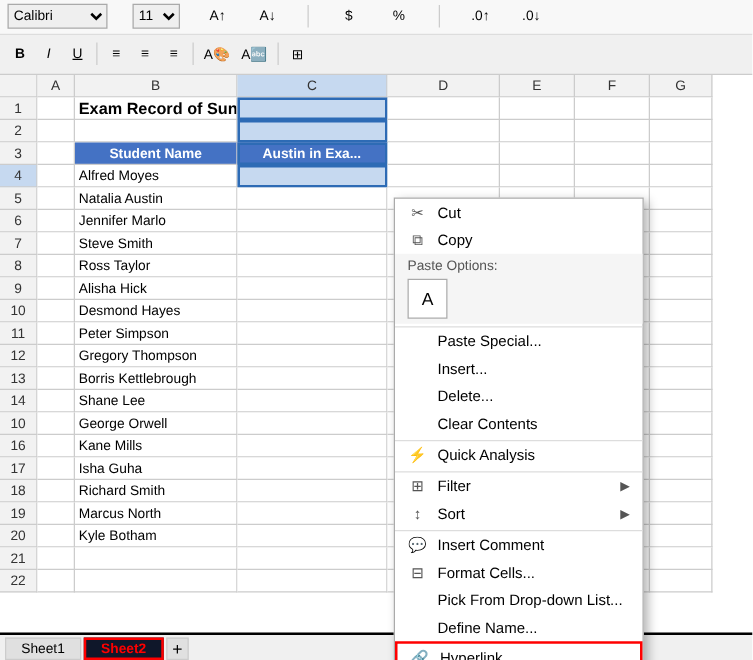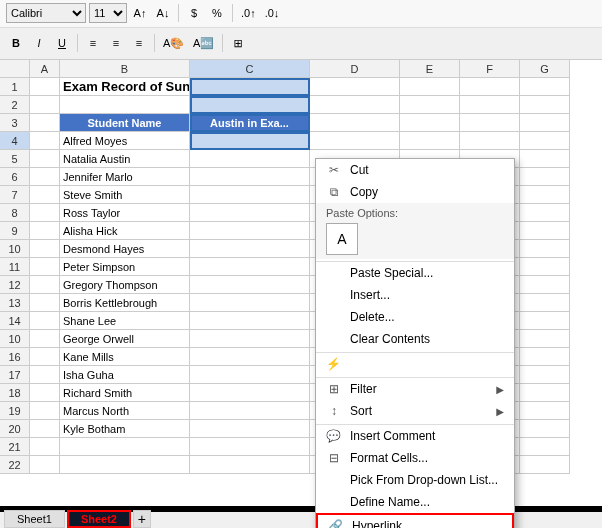--- a/index.html
+++ b/index.html
@@ -3,21 +3,21 @@
   <meta charset="utf-8">
   <style>
     * { margin: 0; padding: 0; box-sizing: border-box; }
     body { font-family: 'Segoe UI', Arial, sans-serif; font-size: 12px; background: #fff; width: 602px; height: 528px; overflow: hidden; }
 
     
     .spreadsheet { width: 602px; height: 528px; position: relative; background: #fff; }
 
     
     .ribbon { height: 60px; background: #f0f0f0; border-bottom: 1px solid #ccc; display: flex; flex-direction: column; }
-    .ribbon-top { height: 28px; display: flex; align-items: center; padding: 2px 6px; gap: 3px; border-bottom: 1px solid #ddd; background: #f8f8f8; }
+    .ribbon-top { height: 28px; display: flex; align-items: center; padding: 2px 6px; gap: 20px; border-bottom: 1px solid #ddd; background: #f8f8f8; }
     .ribbon-bottom { height: 32px; display: flex; align-items: center; padding: 2px 6px; gap: 3px; }
 
     .font-select { width: 80px; height: 20px; font-size: 11px; border: 1px solid #aaa; }
     .font-size-select { width: 38px; height: 20px; font-size: 11px; border: 1px solid #aaa; }
     .ribbon-btn { height: 20px; min-width: 20px; border: 1px solid transparent; background: transparent; cursor: pointer; font-size: 11px; padding: 0 2px; display: flex; align-items: center; justify-content: center; }
     .ribbon-divider { width: 1px; height: 18px; background: #ccc; margin: 0 2px; }
     .bold-btn { font-weight: bold; }
     .italic-btn { font-style: italic; }
     .underline-btn { text-decoration: underline; }
 
@@ -51,21 +51,21 @@
     .context-menu-item.separator { border-top: 1px solid #ddd; margin-top: 2px; padding-top: 4px; align-items: center; }
     .context-menu-item.highlighted { border: 2px solid #ff0000; margin: 0; }
     .context-menu-icon { width: 16px; text-align: center; font-size: 12px; color: #555; }
     .context-menu-label { flex: 1; }
     .context-menu-arrow { color: #555; font-size: 10px; }
     .paste-options-section { background: #f5f5f5; padding: 4px 10px; }
     .paste-options-label { font-size: 11px; color: #555; margin-bottom: 4px; }
     .paste-btn { width: 32px; height: 32px; border: 1px solid #aaa; background: #fff; cursor: pointer; display: flex; align-items: center; justify-content: center; font-size: 14px; }
 
     
-    .tab-bar { position: absolute; bottom: 0; left: 0; width: 100%; height: 22px; background: #f0f0f0; border-top: 6px solid #000000; display: flex; align-items: flex-end; padding: 0 4px; gap: 2px; }
+    .tab-bar { position: absolute; bottom: 0; left: 0; width: 100%; height: 22px; background: #f0f0f0; border-top: 2px solid #000000; display: flex; align-items: flex-end; padding: 0 4px; gap: 2px; }
     .tab { height: 18px; padding: 0 12px; border: 1px solid #ccc; background: #e0e0e0; font-size: 11px; display: flex; align-items: center; cursor: pointer; }
     .tab.active { background: #0f172a; border-bottom: 1px solid #fff; color: #ff0000; font-weight: bold; border: 2px solid #ff0000; }
     .tab-add { width: 18px; height: 18px; border: 1px solid #ccc; background: #e0e0e0; display: flex; align-items: center; justify-content: center; cursor: pointer; font-size: 14px; }
   </style>
 </head>
 <body>
 
 <div class="spreadsheet">
 
   <div class="ribbon">
@@ -364,20 +364,21 @@
     <div class="context-menu-item">
       <span class="context-menu-icon"></span>
       <span class="context-menu-label">Delete...</span>
     </div>
     <div class="context-menu-item">
       <span class="context-menu-icon"></span>
       <span class="context-menu-label">Clear Contents</span>
     </div>
     <div class="context-menu-item separator">
       <span class="context-menu-icon">⚡</span>
+      <span class="context-menu-label">Quick Analysis</span>
     </div>
     <div class="context-menu-item separator">
       <span class="context-menu-icon">⊞</span>
       <span class="context-menu-label">Filter</span>
       <span class="context-menu-arrow">▶</span>
     </div>
     <div class="context-menu-item">
       <span class="context-menu-icon">↕</span>
       <span class="context-menu-label">Sort</span>
       <span class="context-menu-arrow">▶</span>

